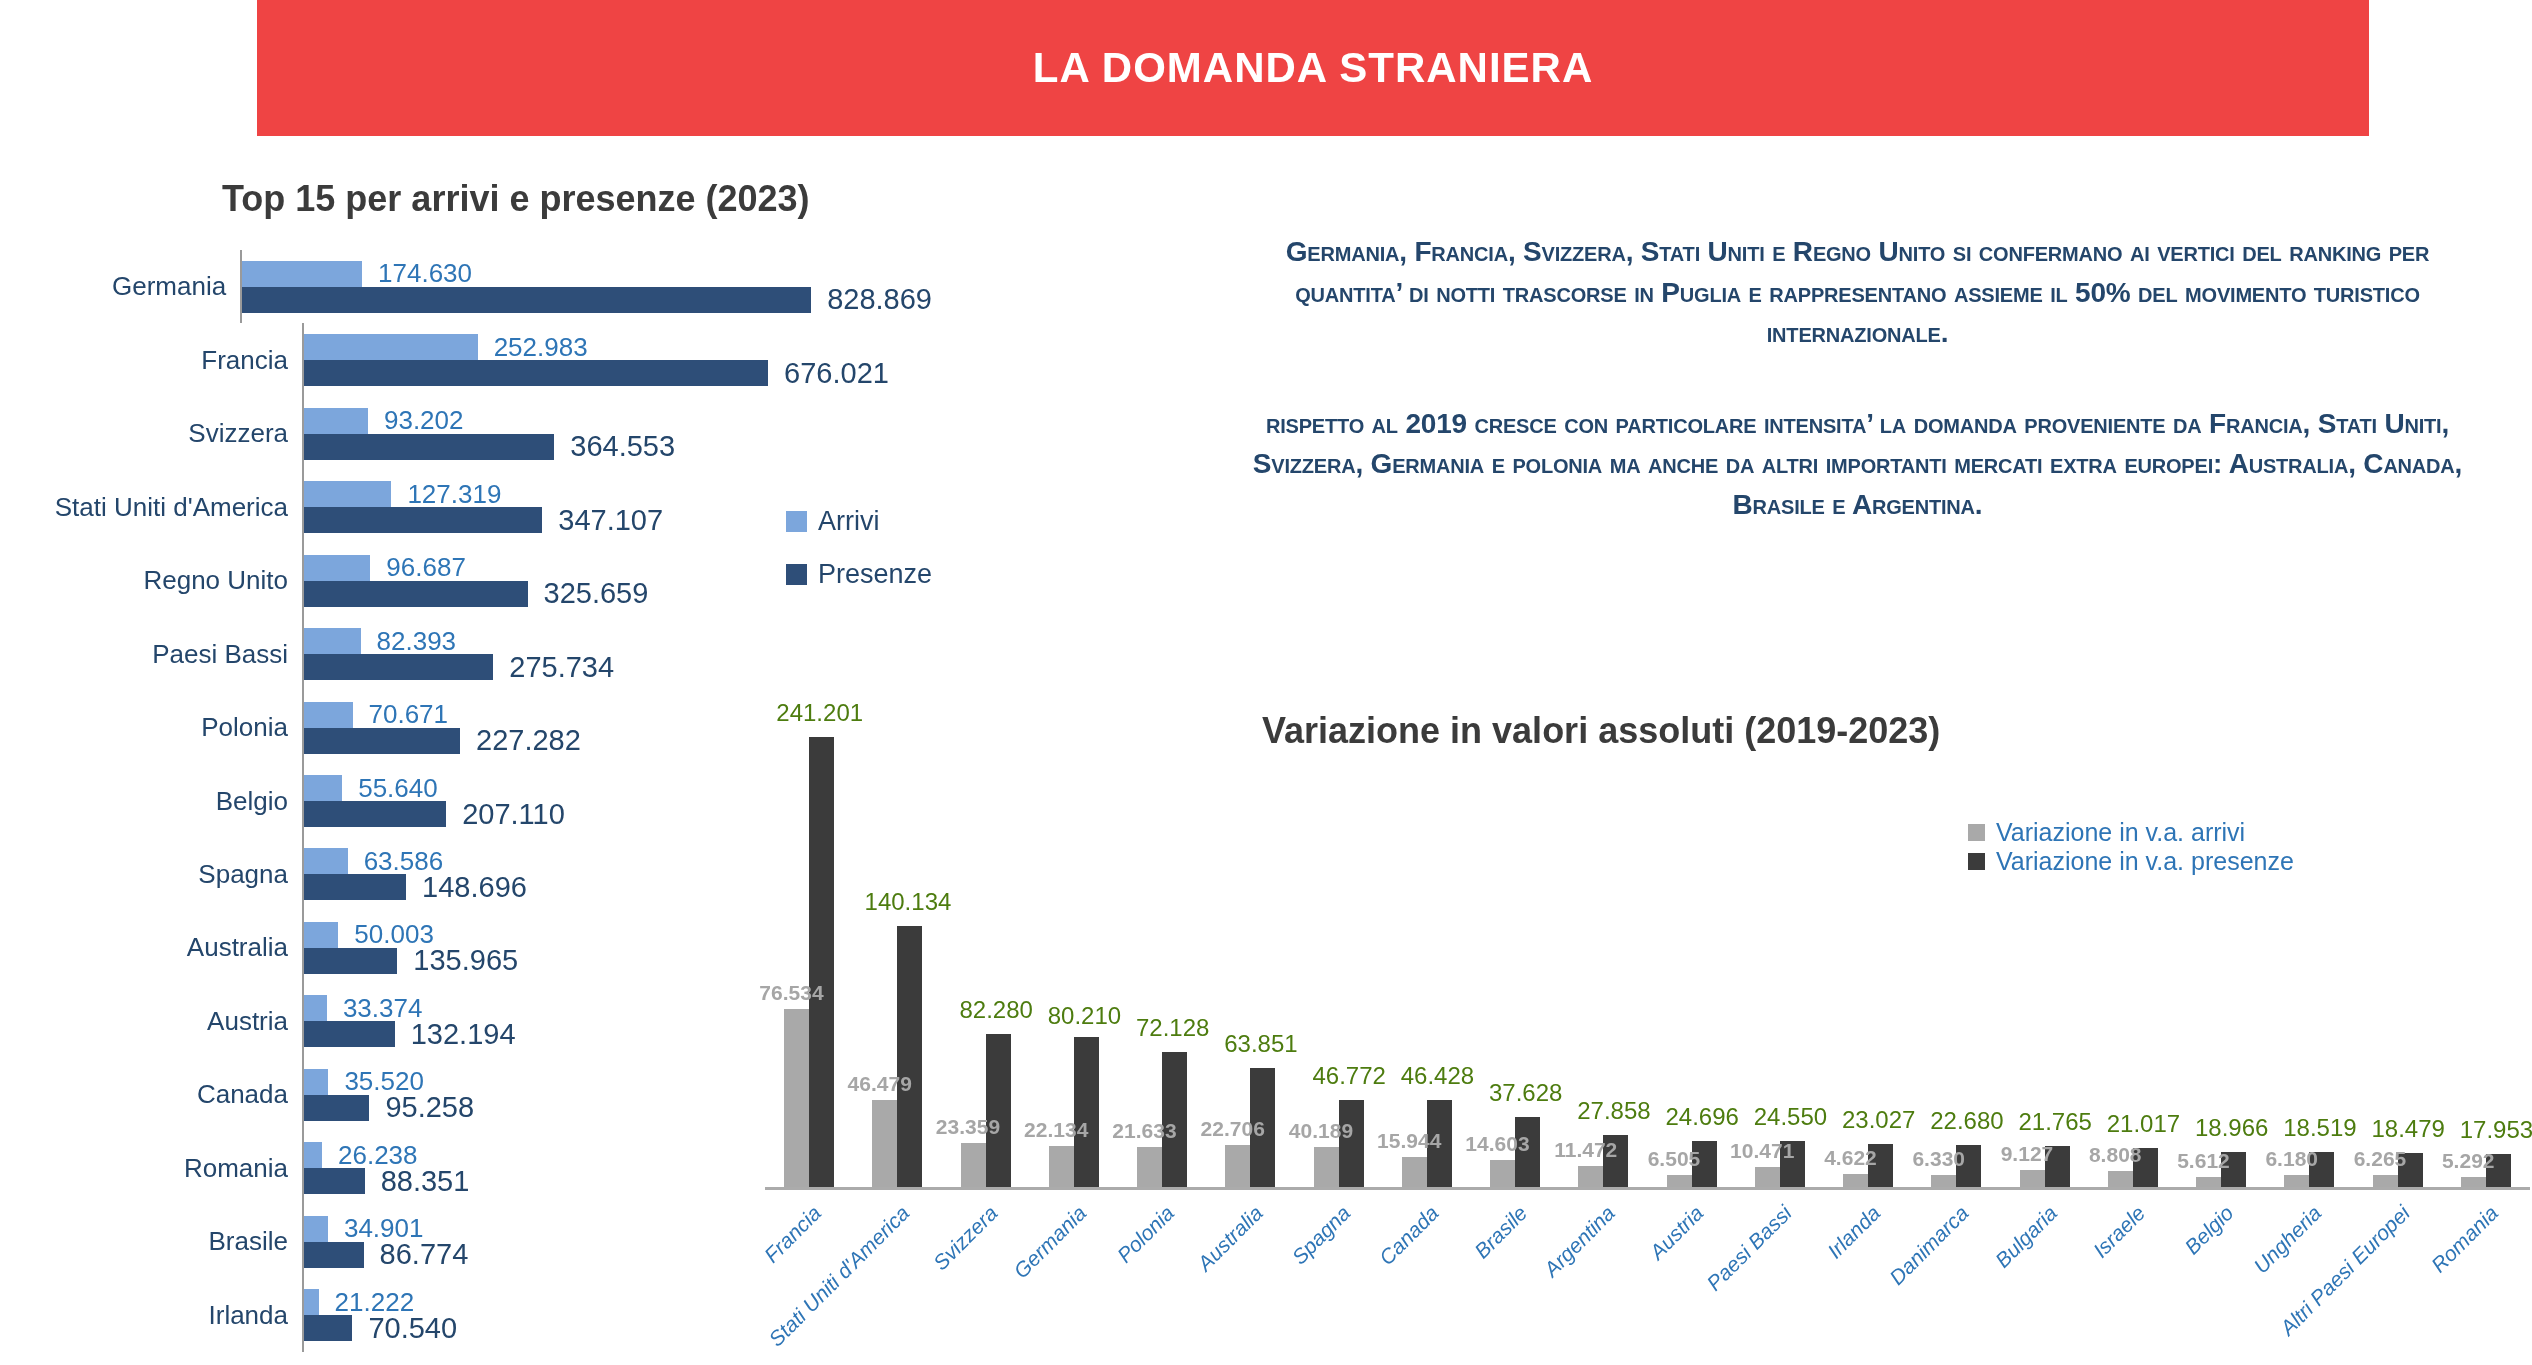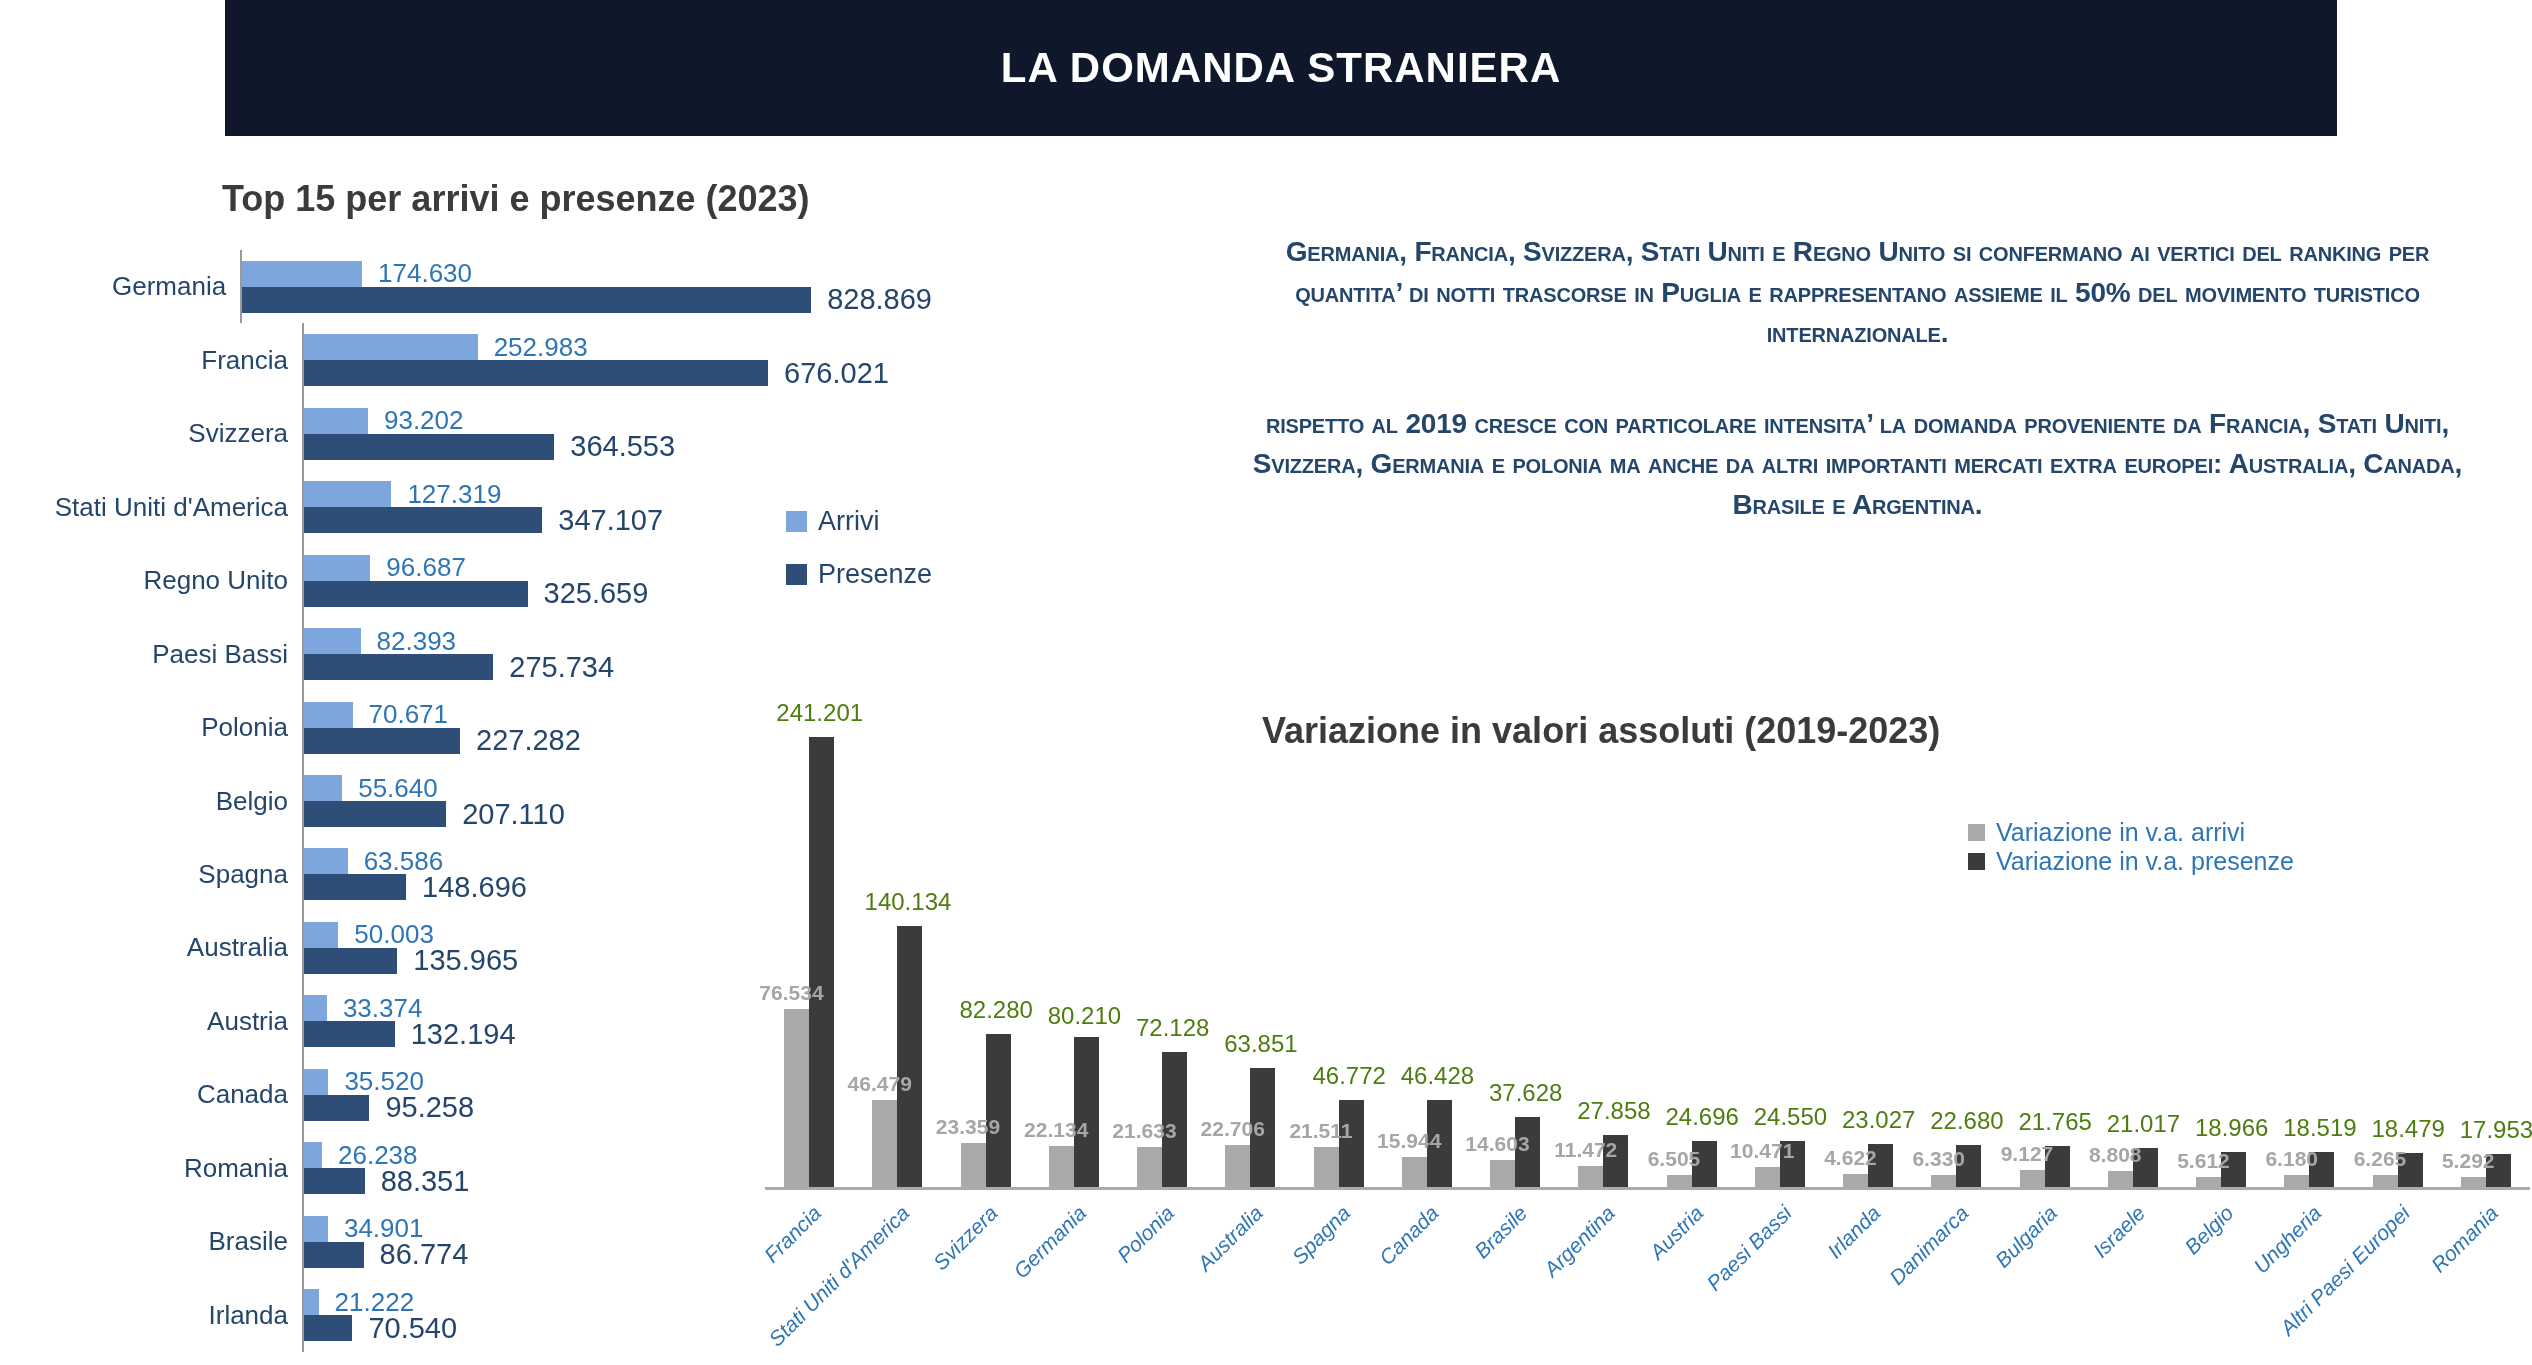--- a/index.html
+++ b/index.html
@@ -51,21 +51,21 @@
         font-size:21px;font-weight:bold;color:#A6A6A6;white-space:nowrap}
   .bval{position:absolute;left:62%;transform:translateX(-50%);
         font-size:24px;color:#4d7c0f;white-space:nowrap}
   .xlab{position:absolute;top:100%;margin-top:14px;right:50%;
         transform:rotate(-45deg);transform-origin:top right;
         font-size:21px;font-style:italic;color:#2E75B6;white-space:nowrap}
 </style>
 </head>
 <body>
 
-<div class="banner" style="background: #0f172a;">
+<div class="banner" style="background: #ef4444; margin-left: 32px;">
   <h1>LA DOMANDA STRANIERA</h1>
 </div>
 
 <div class="lc-title">Top 15 per arrivi e presenze (2023)</div>
 <div class="hchart">
     <div class="hrow">
       <div class="hlabel">Germania</div>
       <div class="hbars">
         <div class="hline">
           <div class="hbar" style="width: 119.88px; background: rgb(124, 166, 220);"></div>
@@ -316,21 +316,21 @@
     <div class="vgroup">
       <div class="gbar" style="height: 42.3618px; background: rgb(169, 169, 169);"></div>
       <div class="bbar" style="height: 119.125px; background: rgb(59, 59, 59);"></div>
       <div class="gval" style="bottom: 46.3618px;">22.706</div>
       <div class="bval" style="bottom: 129.125px;">63.851</div>
       <div class="xlab">Australia</div>
     </div>
     <div class="vgroup">
       <div class="gbar" style="height: 40.1323px; background: rgb(169, 169, 169);"></div>
       <div class="bbar" style="height: 87.2608px; background: rgb(59, 59, 59);"></div>
-      <div class="gval" style="bottom: 44.1323px;">21.511</div>
+      <div class="gval" style="bottom: 44.1323px;">40.189</div>
       <div class="bval" style="bottom: 97.2608px;">46.772</div>
       <div class="xlab">Spagna</div>
     </div>
     <div class="vgroup">
       <div class="gbar" style="height: 29.7461px; background: rgb(169, 169, 169);"></div>
       <div class="bbar" style="height: 86.619px; background: rgb(59, 59, 59);"></div>
       <div class="gval" style="bottom: 33.7461px;">15.944</div>
       <div class="bval" style="bottom: 96.619px;">46.428</div>
       <div class="xlab">Canada</div>
     </div>

